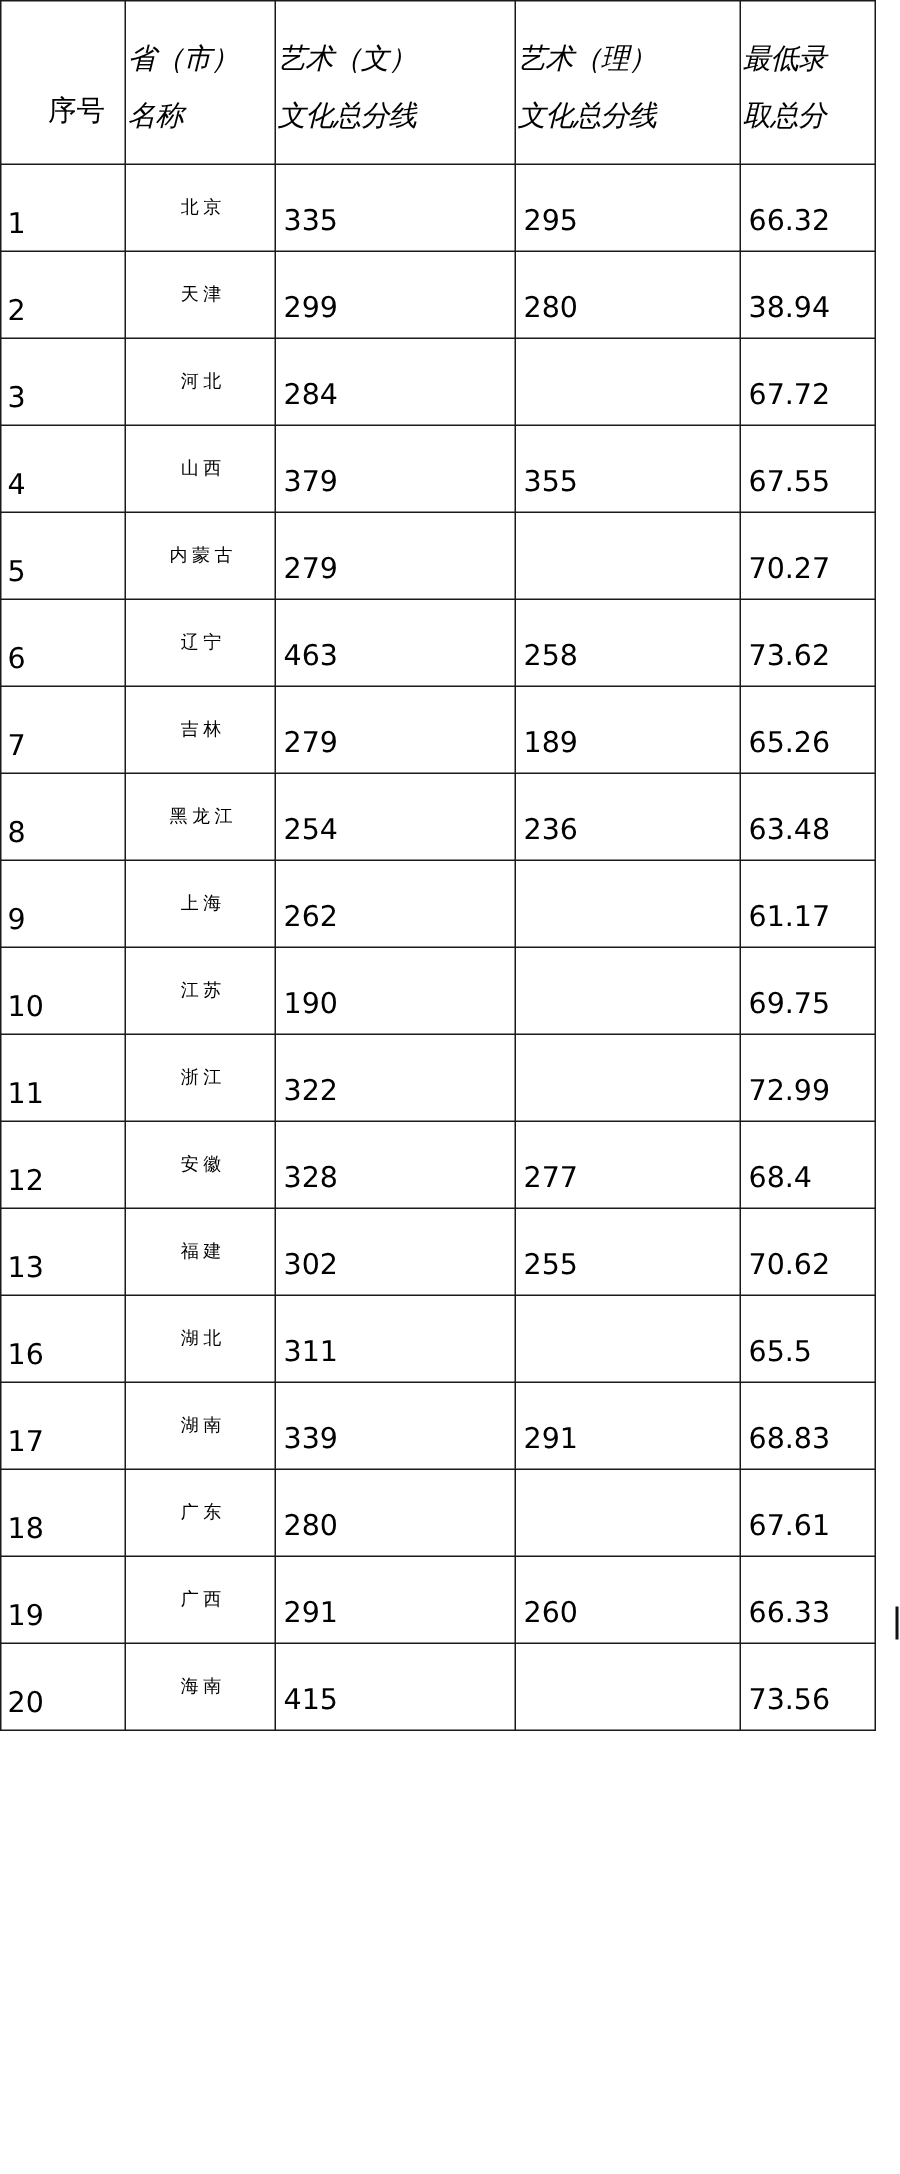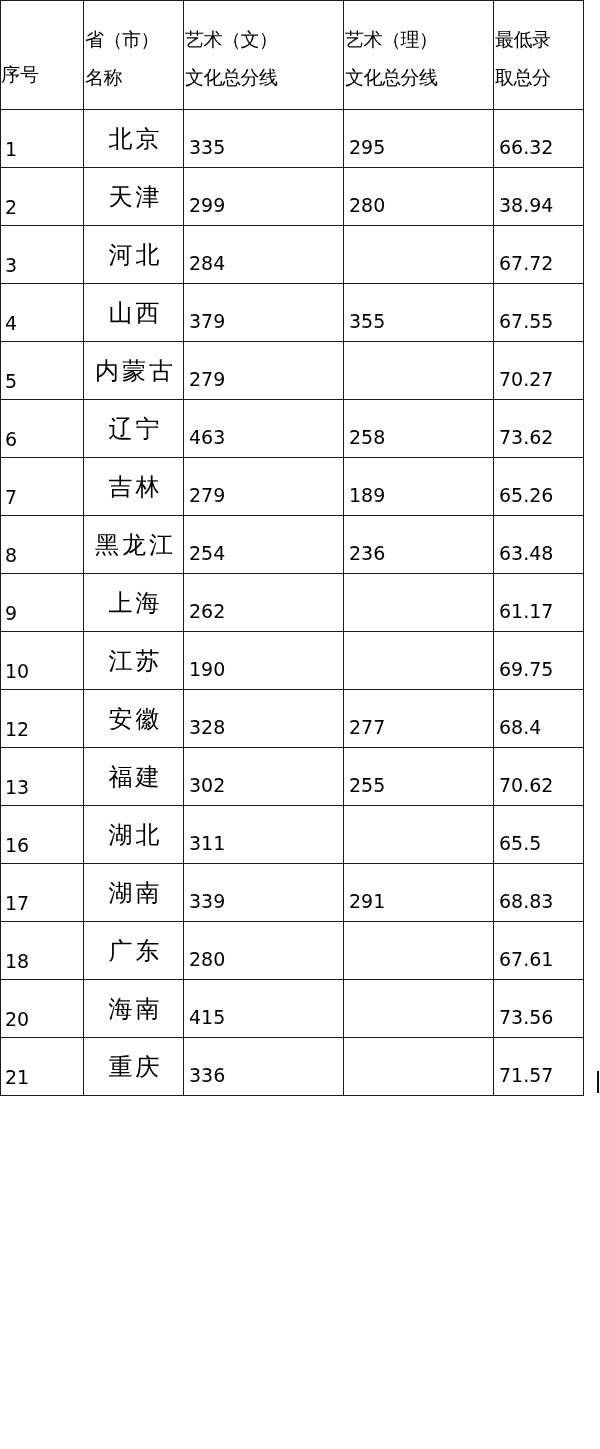--- a/index.html
+++ b/index.html
@@ -40,38 +40,40 @@
   col.c2 { width: 160px; }
   col.c3 { width: 150px; }
   col.c4 { width: 90px; }
 
   thead td {
     height: 108px;
     vertical-align: top;
   }
   .hdr-mid {
     padding: 40px 2px 0 0;
+    margin-left: 31px;
   }
   .hdr-two-line {
     padding: 8px 0 0 1px;
     letter-spacing: -0.5px;
+    font-style: italic;
   }
   .hdr-two-line div + div { margin-top: 14px; }
 
   tbody td { height: 57px; }
 
   .idx {
     padding: 22px 0 0 4px;
     font-size: 19px;
     vertical-align: top;
   }
   .prov {
     text-align: center;
     letter-spacing: 3px;
-    font-size: 24px;
+    font-size: 12px;
     padding-left: 4px;
   }
   .num {
     padding: 18px 0 0 5px;
     vertical-align: top;
     font-size: 19px;
   }
   .right-mark {
     position: absolute;
     right: 1px;
@@ -290,20 +292,37 @@
           </td>
           <td>
             <div class="num"></div>
           </td>
           <td>
             <div class="num">69.75</div>
           </td>
         </tr>
         <tr>
           <td>
+            <div class="idx">11</div>
+          </td>
+          <td>
+            <div class="prov">浙江</div>
+          </td>
+          <td>
+            <div class="num">322</div>
+          </td>
+          <td>
+            <div class="num"></div>
+          </td>
+          <td>
+            <div class="num">72.99</div>
+          </td>
+        </tr>
+        <tr>
+          <td>
             <div class="idx">12</div>
           </td>
           <td>
             <div class="prov">安徽</div>
           </td>
           <td>
             <div class="num">328</div>
           </td>
           <td>
             <div class="num">277</div>
@@ -375,48 +394,48 @@
           </td>
           <td>
             <div class="num"></div>
           </td>
           <td>
             <div class="num">67.61</div>
           </td>
         </tr>
         <tr>
           <td>
+            <div class="idx">19</div>
+          </td>
+          <td>
+            <div class="prov">广西</div>
+          </td>
+          <td>
+            <div class="num">291</div>
+          </td>
+          <td>
+            <div class="num">260</div>
+          </td>
+          <td>
+            <div class="num">66.33</div>
+          </td>
+        </tr>
+        <tr>
+          <td>
             <div class="idx">20</div>
           </td>
           <td>
             <div class="prov">海南</div>
           </td>
           <td>
             <div class="num">415</div>
           </td>
           <td>
             <div class="num"></div>
           </td>
           <td>
             <div class="num">73.56</div>
-          </td>
-        </tr>
-        <tr>
-          <td>
-            <div class="idx">21</div>
-          </td>
-          <td>
-            <div class="prov">重庆</div>
-          </td>
-          <td>
-            <div class="num">336</div>
-          </td>
-          <td>
-            <div class="num"></div>
-          </td>
-          <td>
-            <div class="num">71.57</div>
           </td>
         </tr>
       </tbody>
   </table>
   <div class="right-mark"></div>
 </div>
 
 </body></html>

